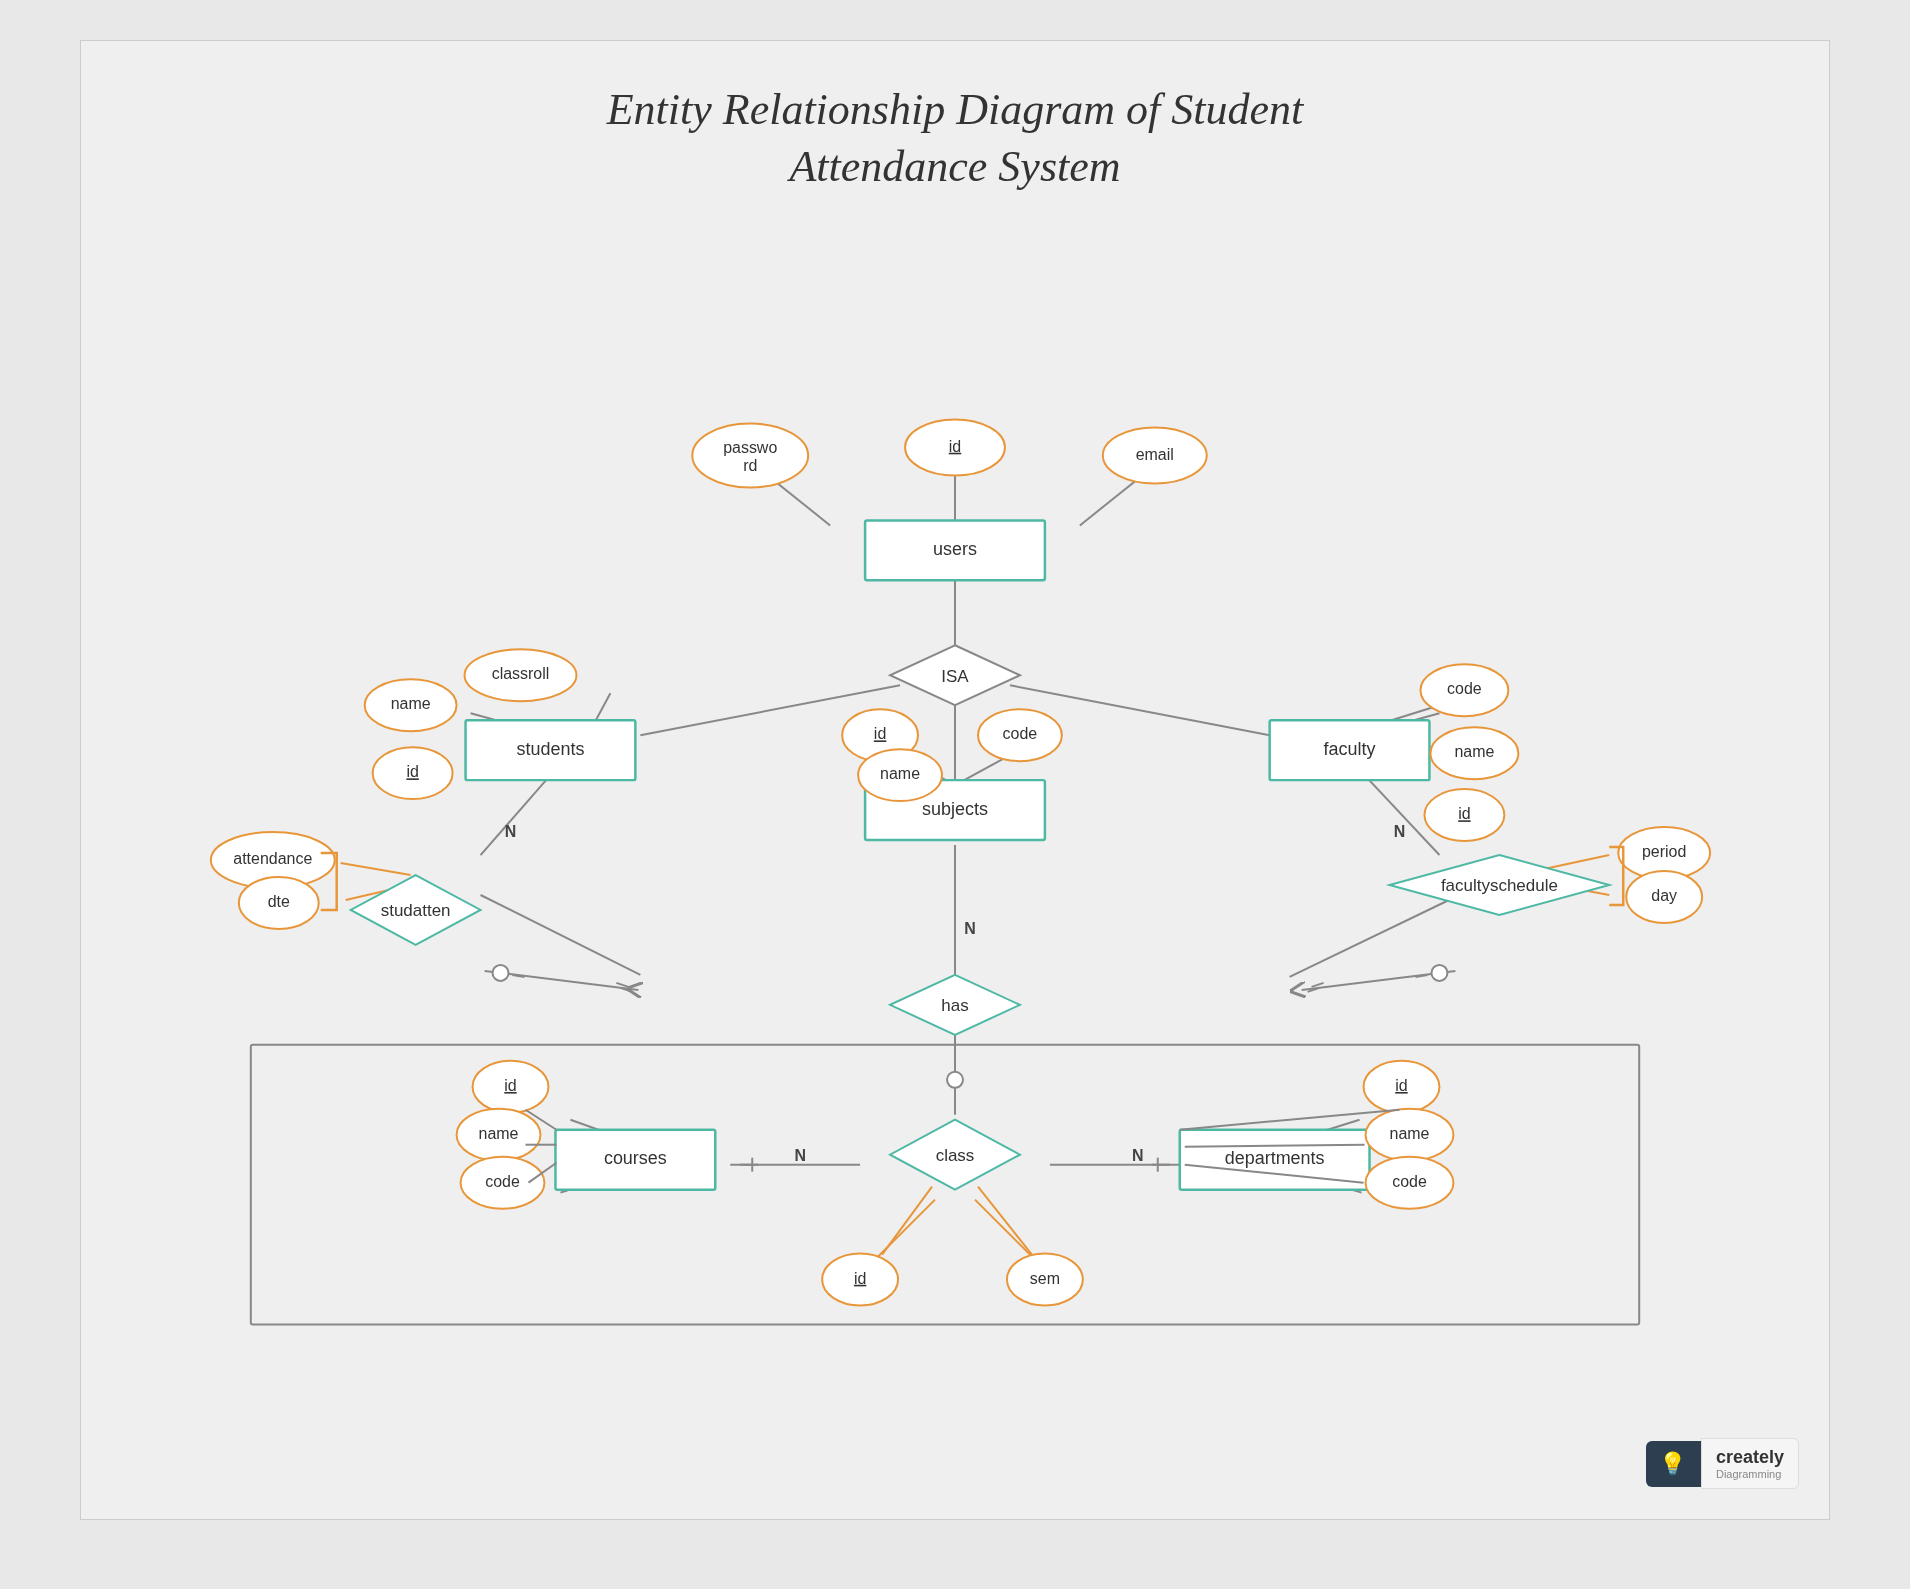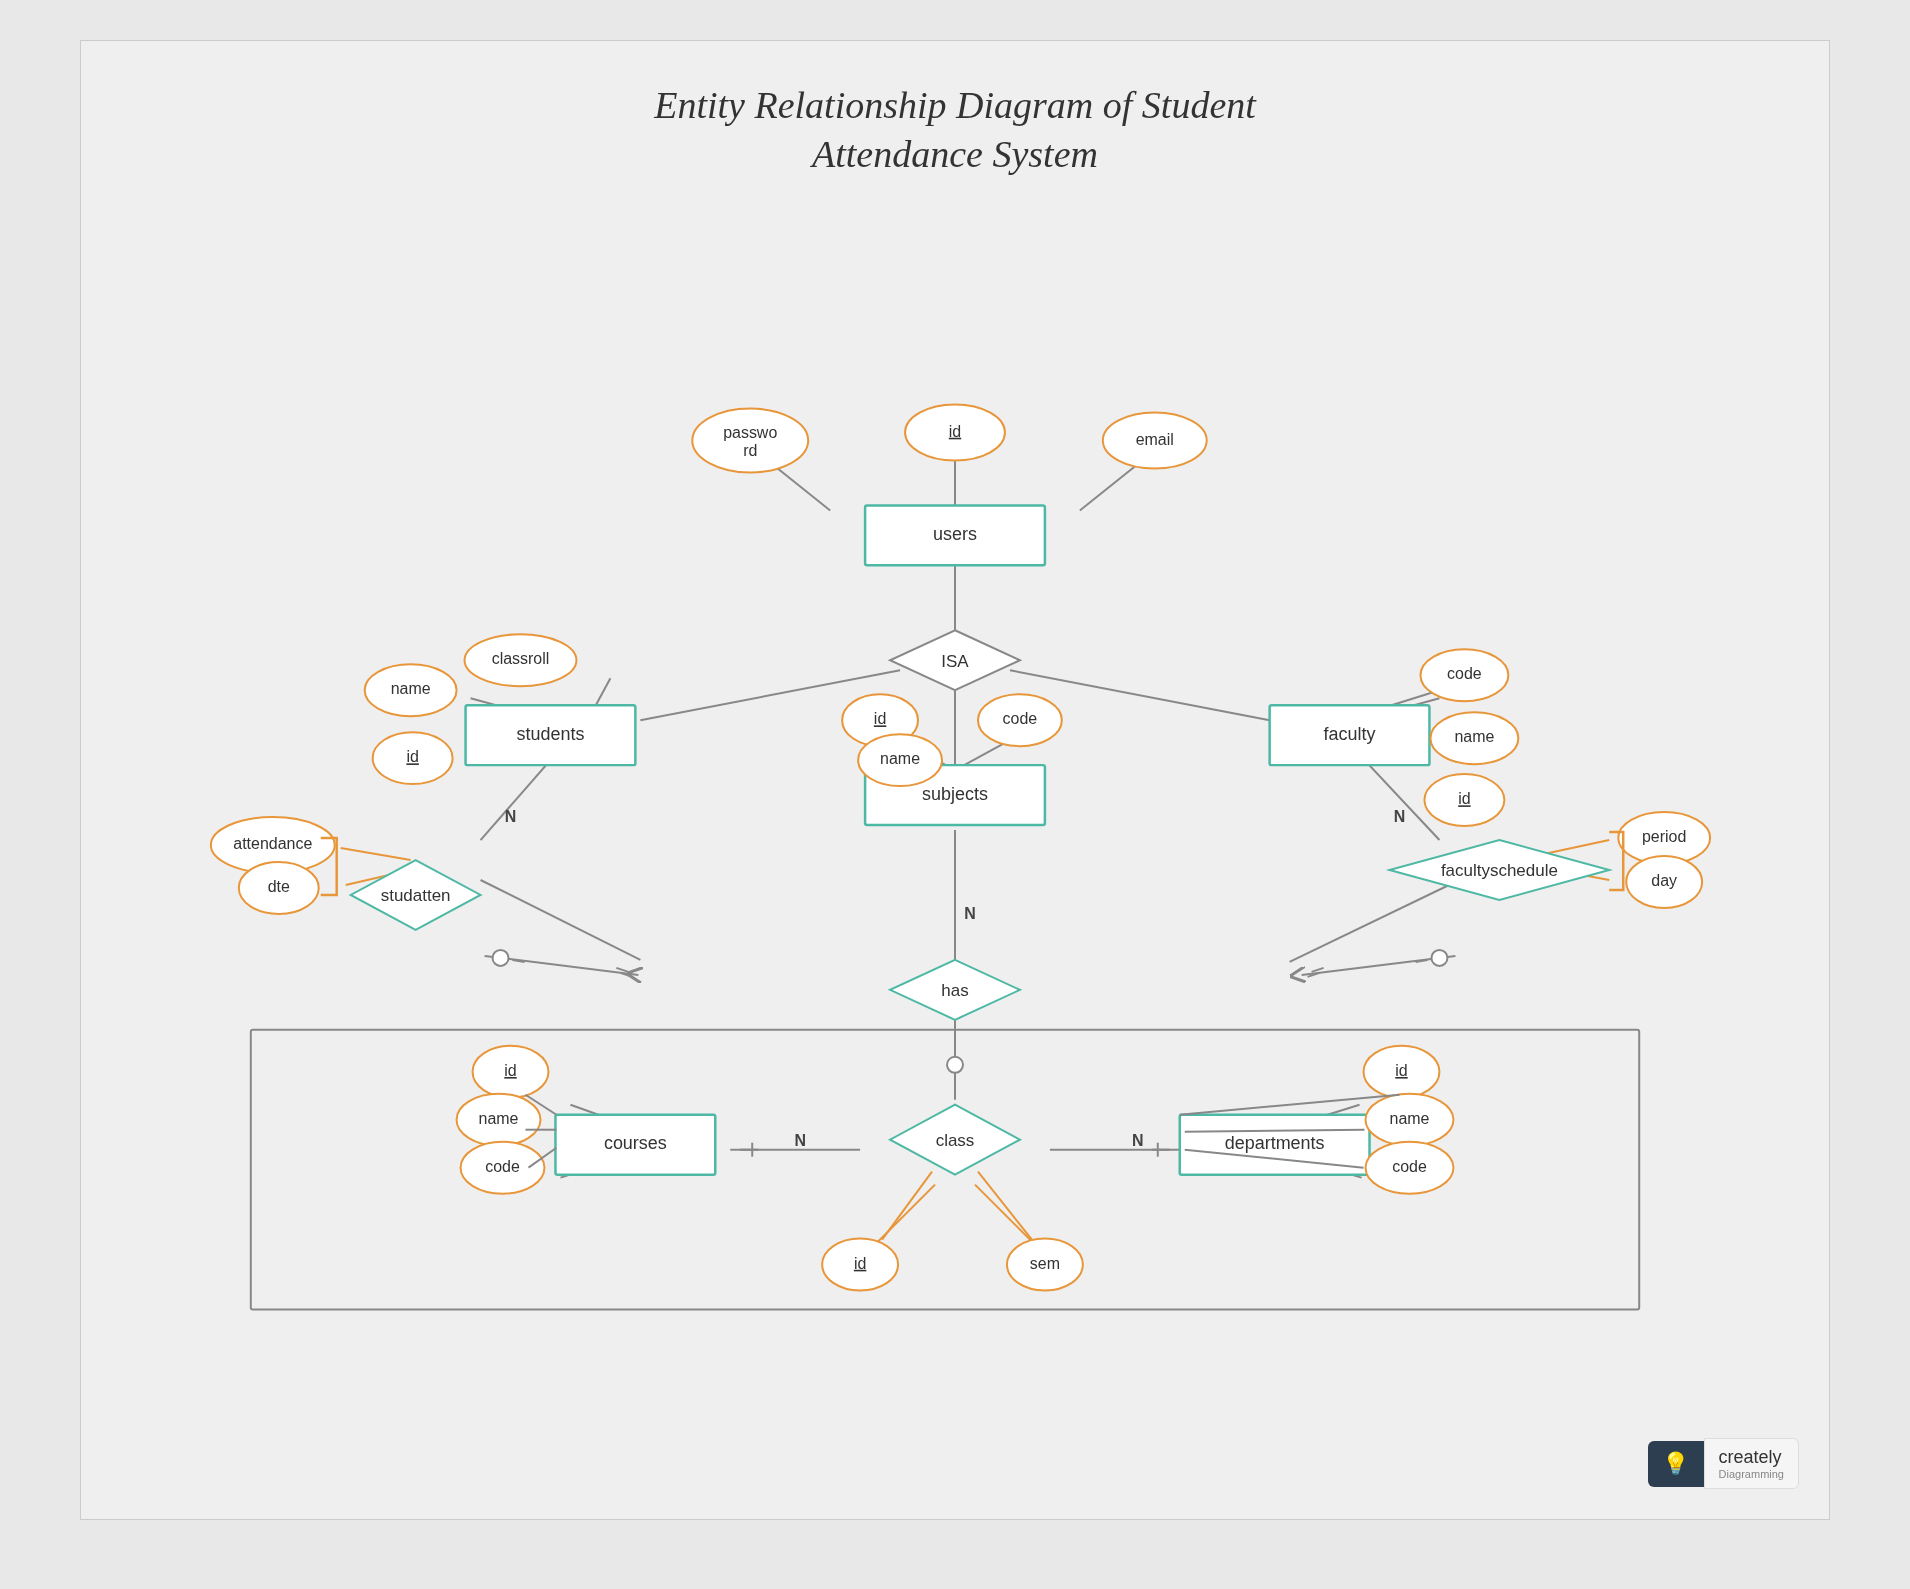--- a/index.html
+++ b/index.html
@@ -15,21 +15,21 @@
       height: 1480px;
       margin: 40px auto;
       background: #efefef;
       border: 1px solid #ccc;
       position: relative;
     }
     .title {
       text-align: center;
       padding: 40px 200px 20px;
       font-style: italic;
-      font-size: 38px;
+      font-size: 44px;
       color: #333;
       line-height: 1.3;
       font-weight: normal;
     }
     .diagram-area {
       position: relative;
       width: 100%;
       height: 1350px;
     }
     svg.diagram-svg {
@@ -136,21 +136,21 @@
       border: 1px solid #ddd;
       padding: 8px 14px;
       border-radius: 0 6px 6px 0;
       display: flex;
       align-items: center;
     }
     .logo-text {
       font-family: Arial, sans-serif;
       font-size: 18px;
       color: #333;
-      font-weight: 400;
+      font-weight: 700;
     }
     .logo-sub {
       font-family: Arial, sans-serif;
       font-size: 11px;
       color: #888;
       display: block;
     }
   </style>
 </head>
 <body>

